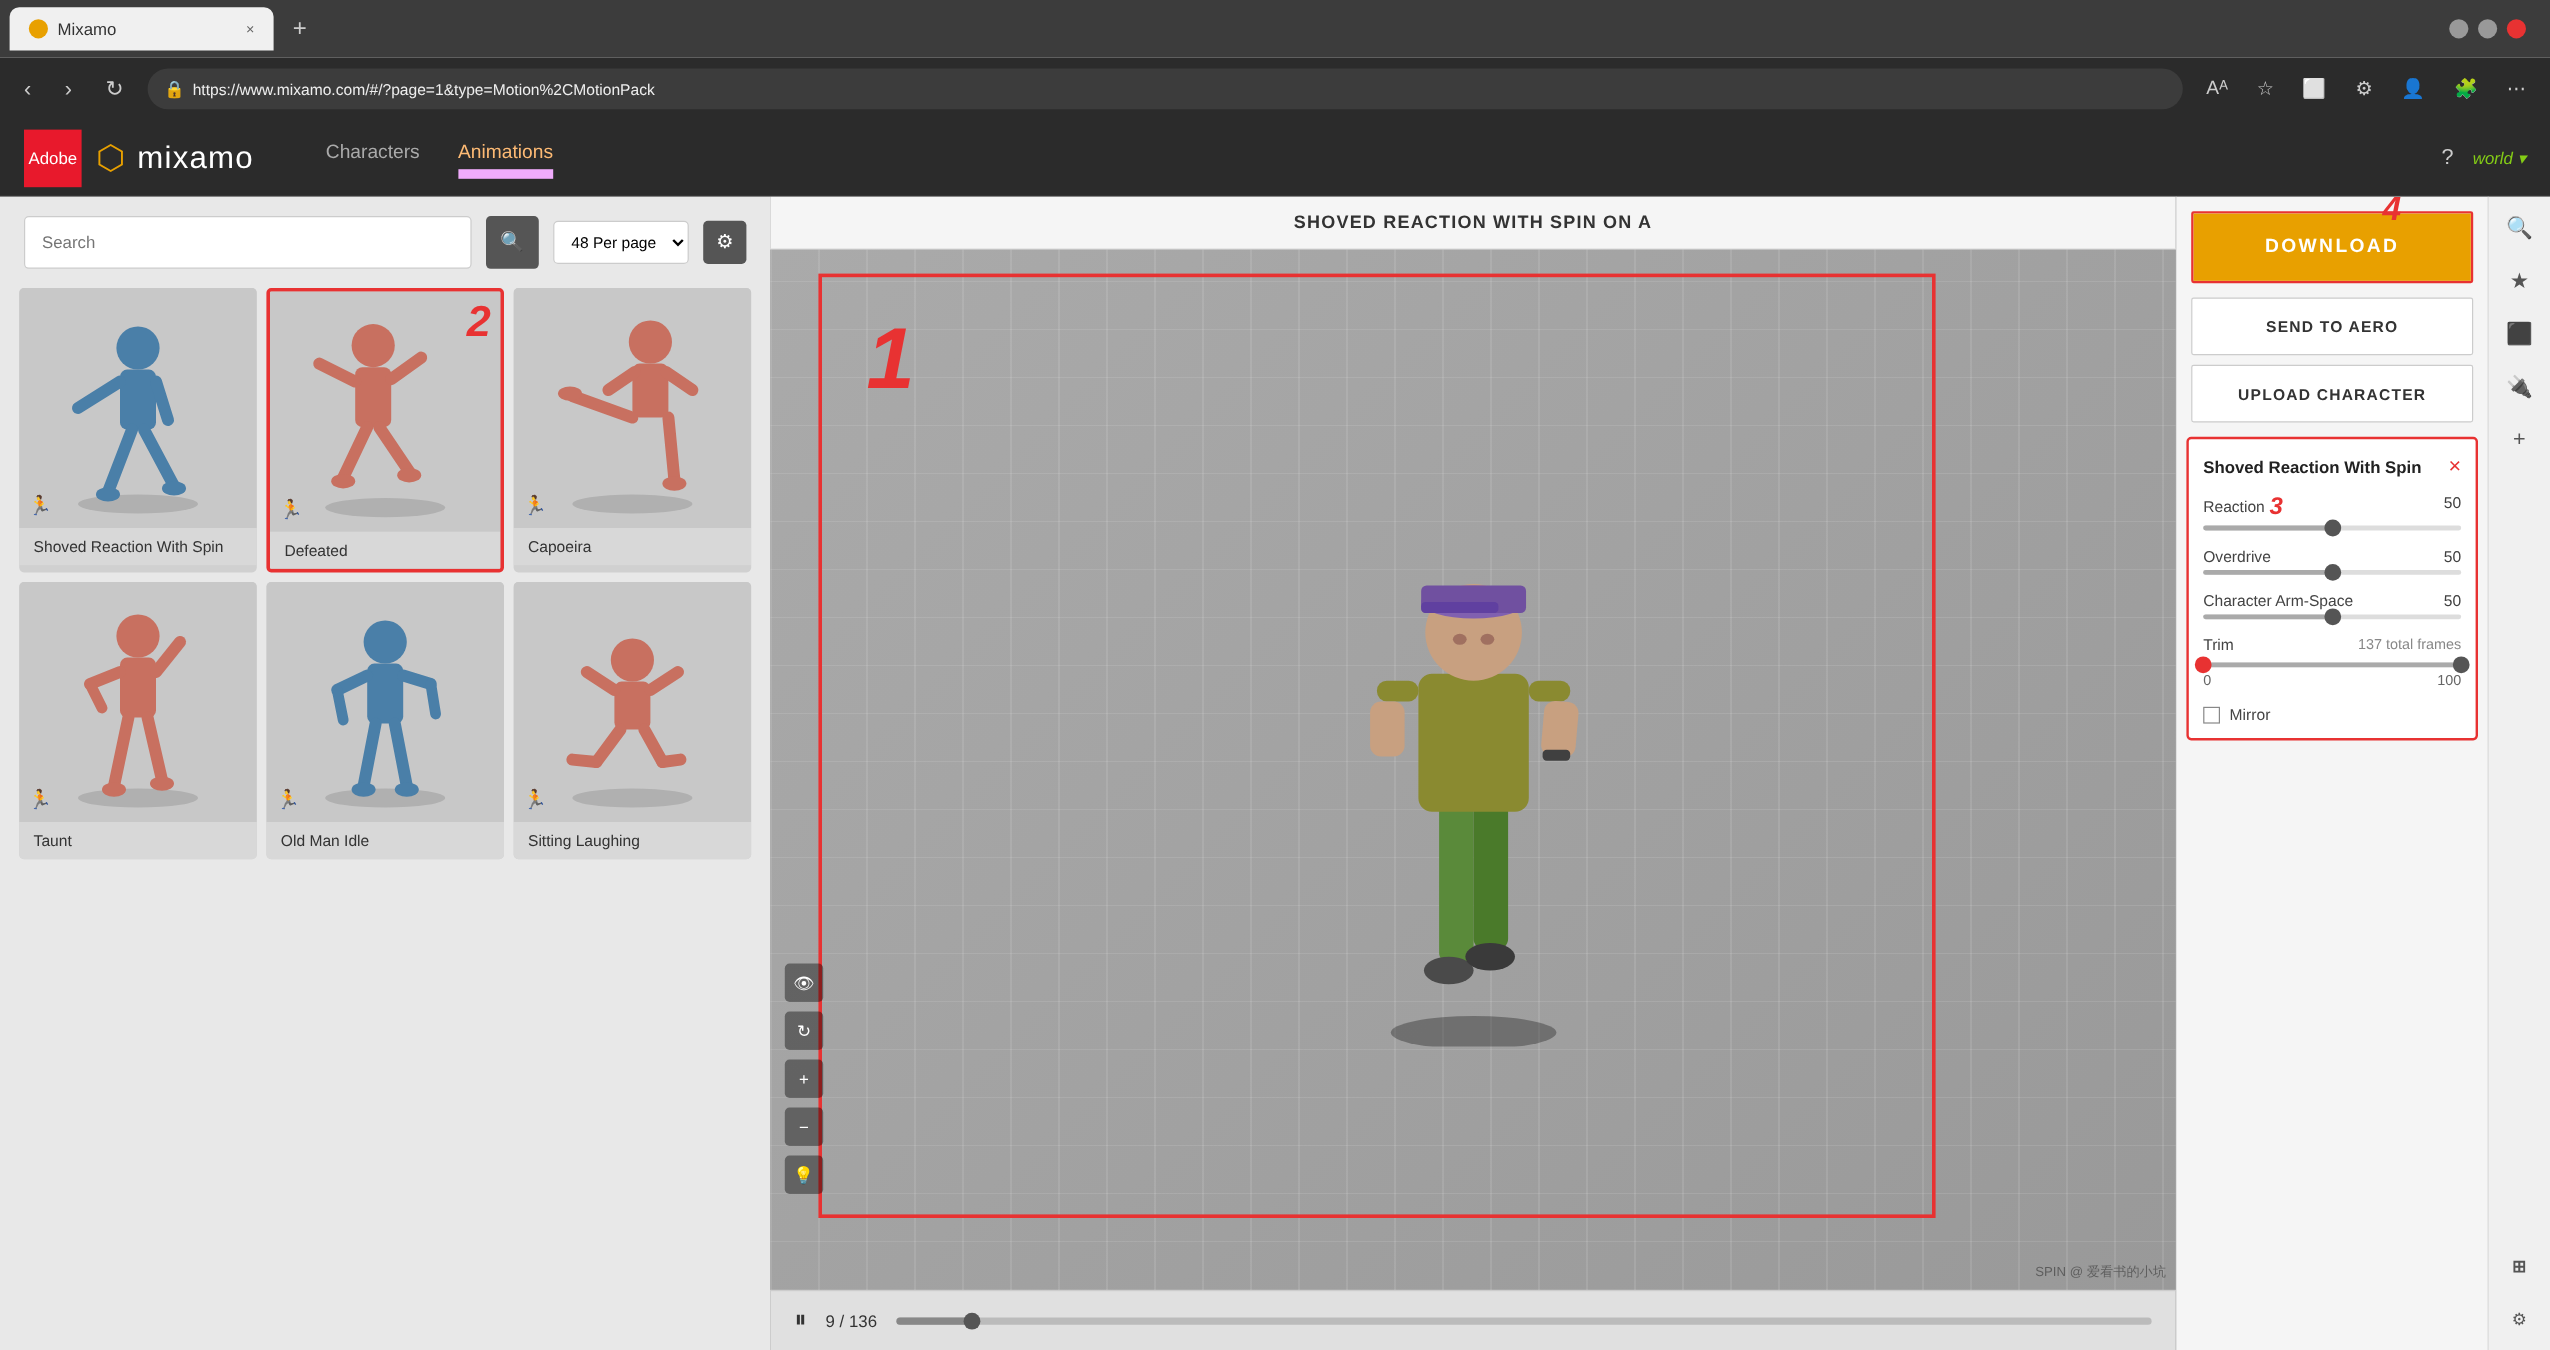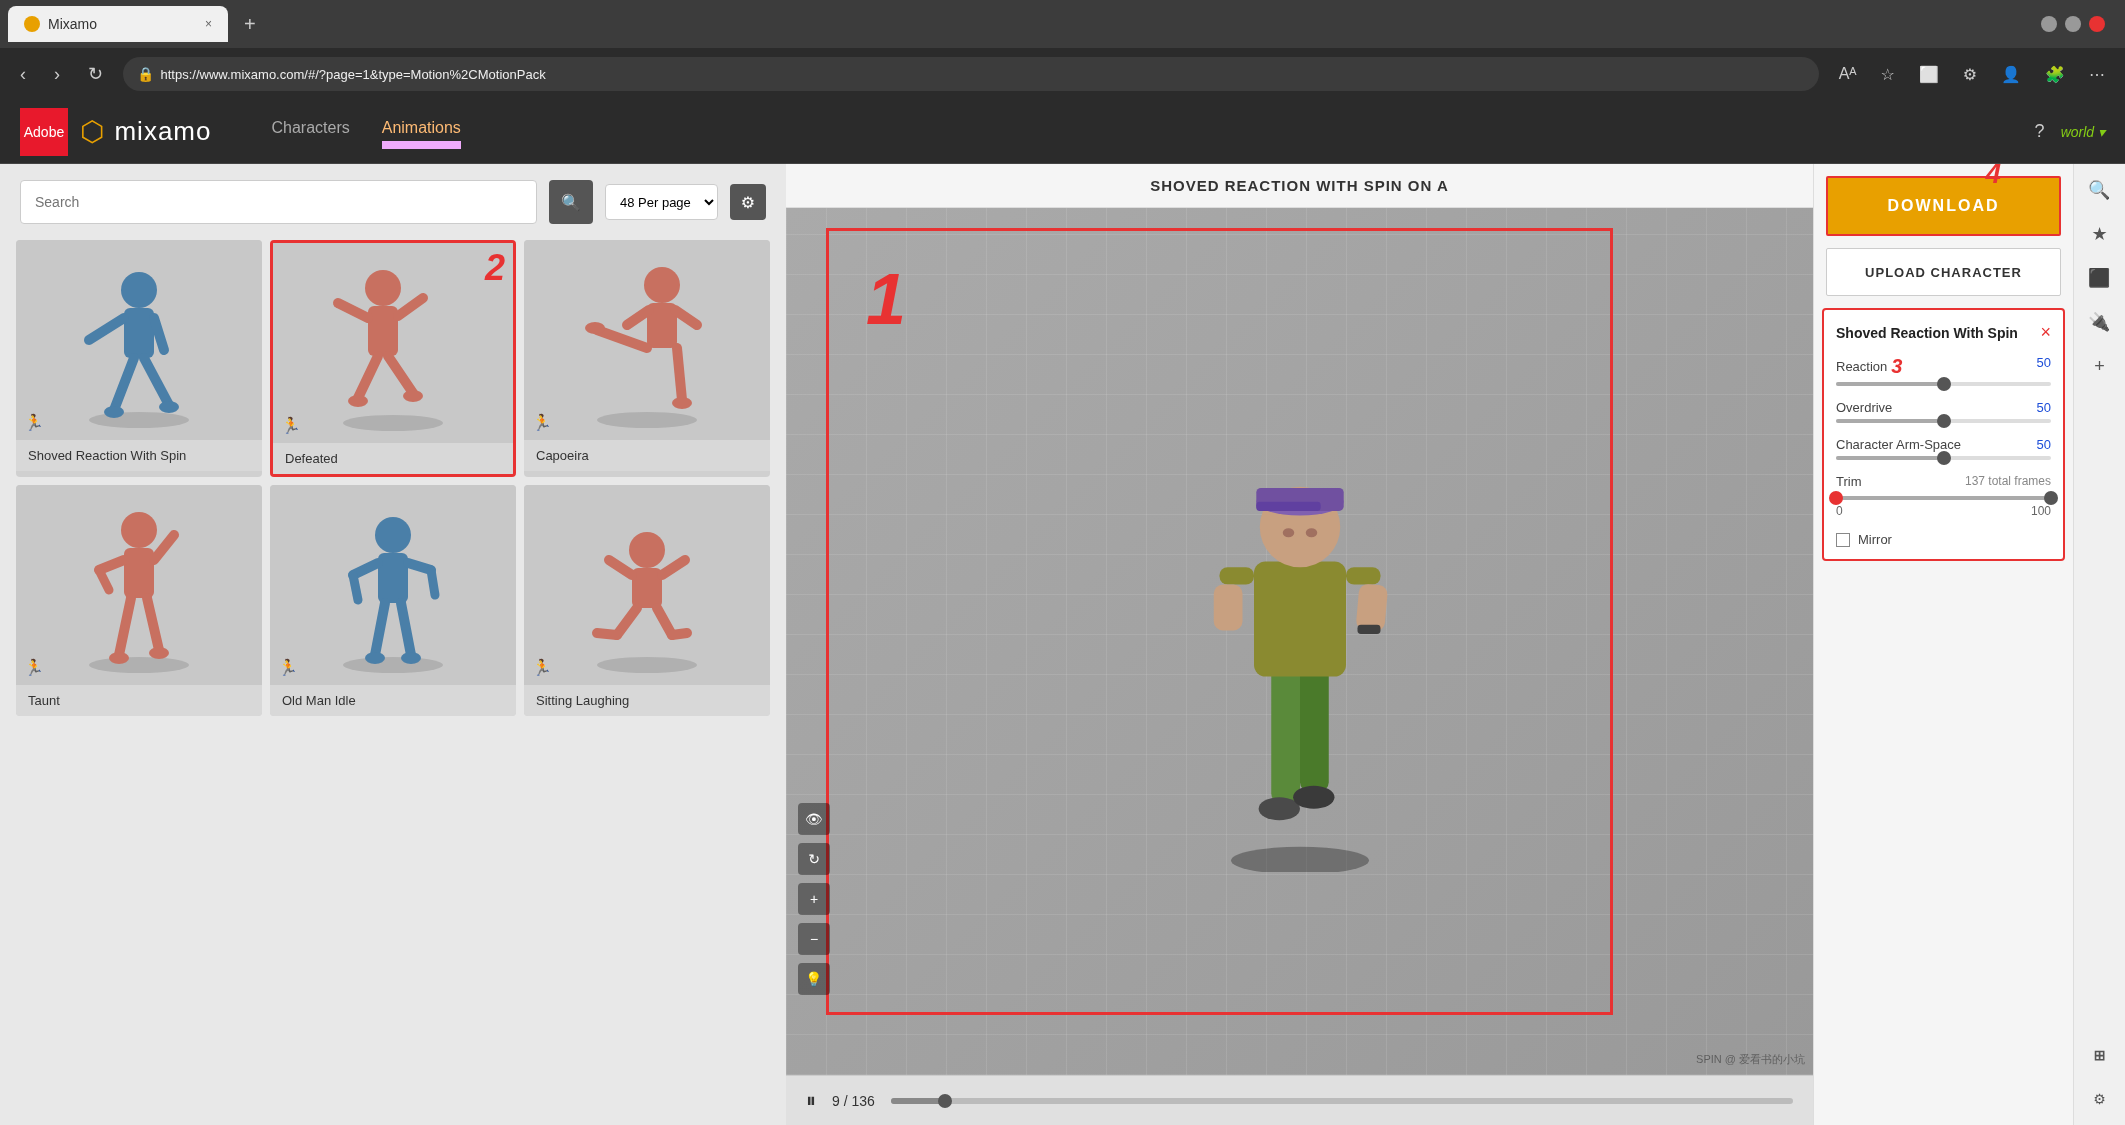--- a/index.html
+++ b/index.html
@@ -29,21 +29,21 @@
     .nav-item { color: #aaa; font-size: 16px; cursor: pointer; padding: 4px 0; }
     .nav-item.active { color: #fdba74; border-bottom: 8px solid #f0abfc; }
     .header-right { margin-left: auto; display: flex; align-items: center; gap: 16px; }
     .help-btn { color: #ccc; font-size: 18px; cursor: pointer; }
     .user-btn { color: #84cc16; font-size: 14px; cursor: pointer; font-style: italic; }
 
     
     .main-content { display: flex; height: calc(1125px - 48px - 52px - 64px); background: #e8e8e8; }
 
     
-    .left-panel { width: 786px; background: #e8e8e8; display: flex; flex-direction: column; }
+    .left-panel { width: 642px; background: #e8e8e8; display: flex; flex-direction: column; }
     .search-bar { padding: 16px 20px; display: flex; align-items: center; gap: 12px; }
     .search-input { flex: 1; height: 44px; border: 1px solid #ccc; border-radius: 4px; padding: 0 14px; font-size: 14px; background: white; }
     .search-icon-btn { background: #555; color: white; width: 44px; height: 44px; border: none; border-radius: 4px; cursor: pointer; font-size: 16px; display: flex; align-items: center; justify-content: center; }
     .per-page-select { height: 36px; border: 1px solid #ccc; border-radius: 4px; padding: 0 10px; font-size: 13px; background: white; cursor: pointer; }
     .settings-btn { width: 36px; height: 36px; background: #555; color: white; border: none; border-radius: 4px; cursor: pointer; display: flex; align-items: center; justify-content: center; font-size: 16px; }
 
     .animation-grid { flex: 1; overflow-y: auto; padding: 0 16px 16px 16px; display: grid; grid-template-columns: repeat(3, 1fr); gap: 8px; align-content: start; }
     .anim-card { background: #d0d0d0; border-radius: 4px; overflow: hidden; cursor: pointer; position: relative; }
     .anim-card.selected { border: 3px solid #e83232; }
     .anim-card .card-img { height: 200px; background: #c8c8c8; display: flex; align-items: center; justify-content: center; position: relative; overflow: hidden; }
@@ -77,21 +77,21 @@
     .send-aero-btn { background: white; color: #333; border: 1px solid #ccc; height: 48px; font-size: 13px; font-weight: bold; letter-spacing: 1px; cursor: pointer; margin: 0 12px 8px 12px; border-radius: 2px; }
     .upload-char-btn { background: white; color: #333; border: 1px solid #ccc; height: 48px; font-size: 13px; font-weight: bold; letter-spacing: 1px; cursor: pointer; margin: 0 12px 12px 12px; border-radius: 2px; }
 
     .params-panel { margin: 0 8px; border: 2px solid #e83232; border-radius: 4px; padding: 12px; background: white; }
     .params-header { display: flex; align-items: center; justify-content: space-between; margin-bottom: 12px; }
     .params-title { font-size: 14px; font-weight: bold; color: #222; }
     .params-close { color: #e83232; font-size: 18px; cursor: pointer; }
     .param-row { margin-bottom: 14px; }
     .param-label { display: flex; justify-content: space-between; font-size: 13px; color: #444; margin-bottom: 4px; }
     .param-label .red-num-inline { color: #e83232; font-size: 20px; font-weight: bold; font-style: italic; margin-left: 4px; }
-    .param-val { font-size: 13px; color: #1d4ed8; margin-left: 40px; }
+    .param-val { font-size: 13px; color: #404040; margin-left: 40px; }
     .slider-track { width: 100%; height: 4px; background: #ddd; border-radius: 2px; position: relative; cursor: pointer; }
     .slider-fill { height: 100%; background: #aaa; border-radius: 2px; }
     .slider-thumb { width: 14px; height: 14px; background: #555; border-radius: 50%; position: absolute; top: -5px; transform: translateX(-50%); }
     .trim-label { font-size: 12px; color: #888; margin-bottom: 4px; }
     .trim-range { display: flex; justify-content: space-between; font-size: 12px; color: #666; margin-top: 4px; }
     .mirror-row { display: flex; align-items: center; gap: 8px; font-size: 13px; color: #444; margin-top: 8px; }
     .checkbox { width: 14px; height: 14px; border: 1px solid #888; background: white; cursor: pointer; }
 
     
     .viewport-tools { position: absolute; left: 12px; bottom: 80px; display: flex; flex-direction: column; gap: 8px; z-index: 10; }
@@ -378,20 +378,21 @@
 
   <div class="right-sidebar">
 
     <div class="download-outer">
       <span class="num-4">4</span>
       <div style="border: 2px solid #e83232; border-radius: 2px;">
         <button class="download-btn" style="margin:0; width:100%; border-radius:0;">DOWNLOAD</button>
       </div>
     </div>
 
+    <button class="send-aero-btn">SEND TO AERO</button>
     <button class="upload-char-btn">UPLOAD CHARACTER</button>
 
     <div class="params-panel">
       <div class="params-header">
         <span class="params-title">Shoved Reaction With Spin</span>
         <span class="params-close">×</span>
       </div>
 
       <div class="param-row">
         <div class="param-label">

